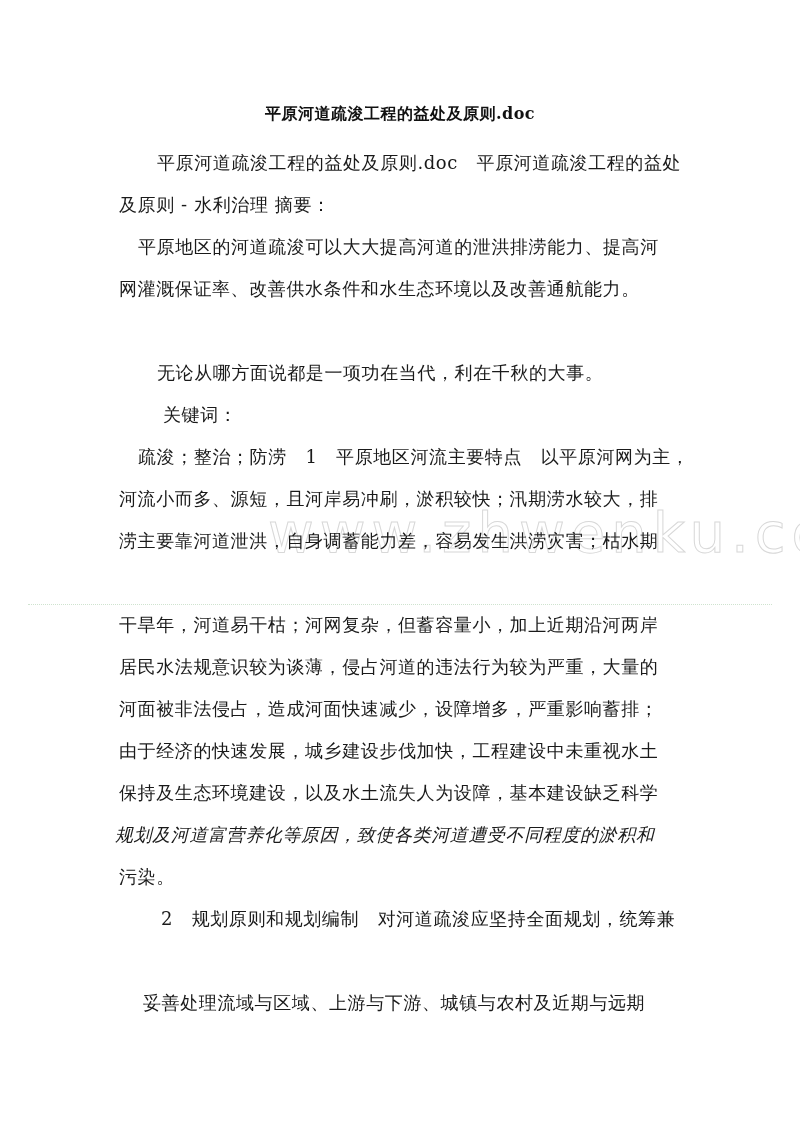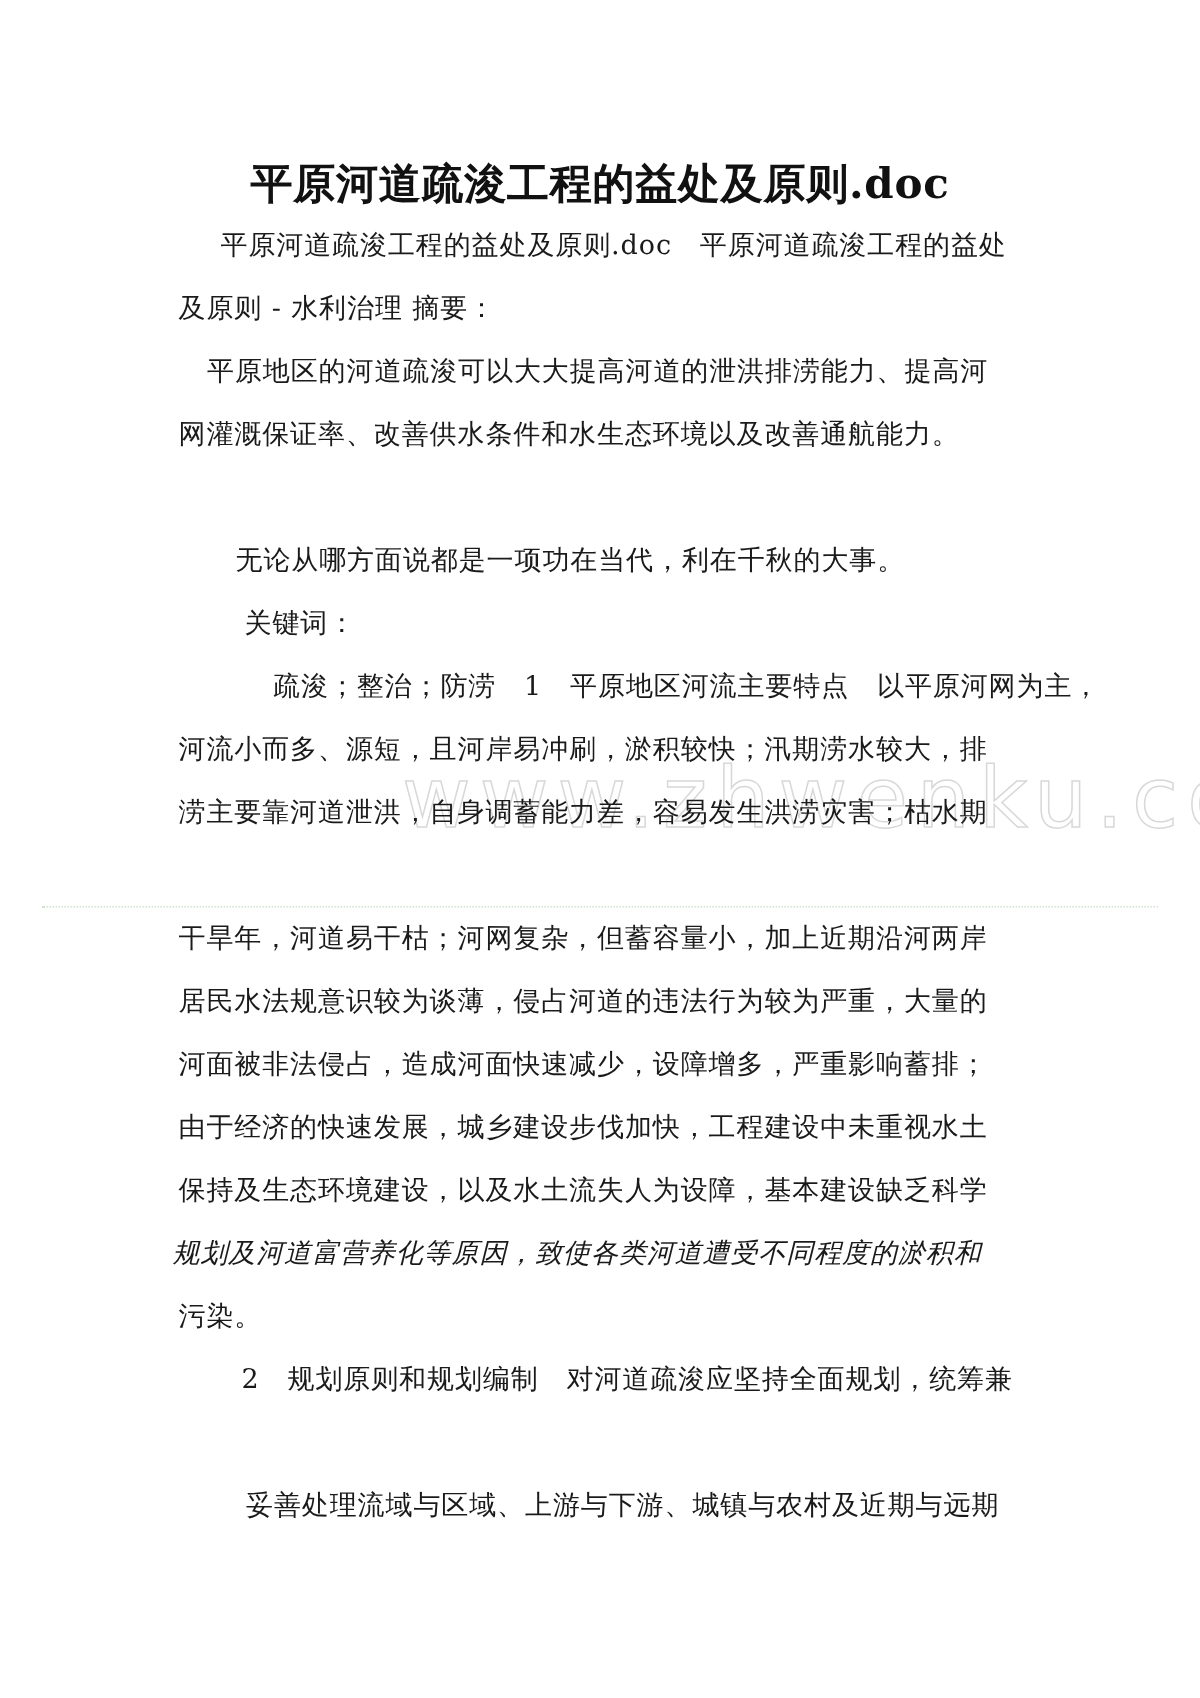--- a/index.html
+++ b/index.html
@@ -19,21 +19,21 @@
       position: absolute;
       left: 0; top: 0;
       width: 800px; height: 1132px;
       background: #ffffff;
     }
     .title {
       position: absolute;
       left: 0; width: 800px;
       top: 104px;
       text-align: center;
-      font-size: 28px;
+      font-size: 16px;
       font-weight: bold;
       letter-spacing: 0.5px;
       color: #111;
     }
     .line {
       position: absolute;
       font-size: 18px;
       white-space: nowrap;
       color: #1a1a1a;
       letter-spacing: 0.6px;
@@ -61,31 +61,31 @@
   </style>
 </head>
 <body>
 
 <div class="page">
   <div class="title">平原河道疏浚工程的益处及原则.doc</div>
 
   <div class="watermark">www.zhwenku.com</div>
   <div class="divider"></div>
 
-  <div class="line" style="left:147px; top:151px;">平原河道疏浚工程的益处及原则.doc　平原河道疏浚工程的益处</div>
+  <div class="line" style="left:157px; top:151px;">平原河道疏浚工程的益处及原则.doc　平原河道疏浚工程的益处</div>
   <div class="line" style="left:119px; top:193px;">及原则 - 水利治理 摘要：</div>
   <div class="line" style="left:138px; top:235px;">平原地区的河道疏浚可以大大提高河道的泄洪排涝能力、提高河</div>
   <div class="line" style="left:119px; top:277px;">网灌溉保证率、改善供水条件和水生态环境以及改善通航能力。</div>
   <div class="line" style="left:157px; top:361px;">无论从哪方面说都是一项功在当代，利在千秋的大事。</div>
   <div class="line" style="left:163px; top:403px;">关键词：</div>
-  <div class="line" style="left:138px; top:445px;margin-left:44px;">疏浚；整治；防涝　1　平原地区河流主要特点　以平原河网为主，</div>
+  <div class="line" style="left:138px; top:445px;">疏浚；整治；防涝　1　平原地区河流主要特点　以平原河网为主，</div>
   <div class="line" style="left:119px; top:487px;">河流小而多、源短，且河岸易冲刷，淤积较快；汛期涝水较大，排</div>
   <div class="line" style="left:119px; top:529px;text-align:center;">涝主要靠河道泄洪，自身调蓄能力差，容易发生洪涝灾害；枯水期</div>
   <div class="line" style="left:119px; top:613px;">干旱年，河道易干枯；河网复杂，但蓄容量小，加上近期沿河两岸</div>
   <div class="line" style="left:119px; top:655px;">居民水法规意识较为谈薄，侵占河道的违法行为较为严重，大量的</div>
   <div class="line" style="left:119px; top:697px;">河面被非法侵占，造成河面快速减少，设障增多，严重影响蓄排；</div>
   <div class="line" style="left:119px; top:739px;">由于经济的快速发展，城乡建设步伐加快，工程建设中未重视水土</div>
   <div class="line" style="left:119px; top:781px;">保持及生态环境建设，以及水土流失人为设障，基本建设缺乏科学</div>
   <div class="line" style="left:115px; top:823px;font-style:italic;">规划及河道富营养化等原因，致使各类河道遭受不同程度的淤积和</div>
   <div class="line" style="left:119px; top:865px;">污染。</div>
   <div class="line" style="left:161px; top:907px;">2　规划原则和规划编制　对河道疏浚应坚持全面规划，统筹兼</div>
-  <div class="line" style="left:164px; top:991px;">妥善处理流域与区域、上游与下游、城镇与农村及近期与远期</div>
+  <div class="line" style="left:143px; top:991px;">妥善处理流域与区域、上游与下游、城镇与农村及近期与远期</div>
 </div>
 
 </body></html>

